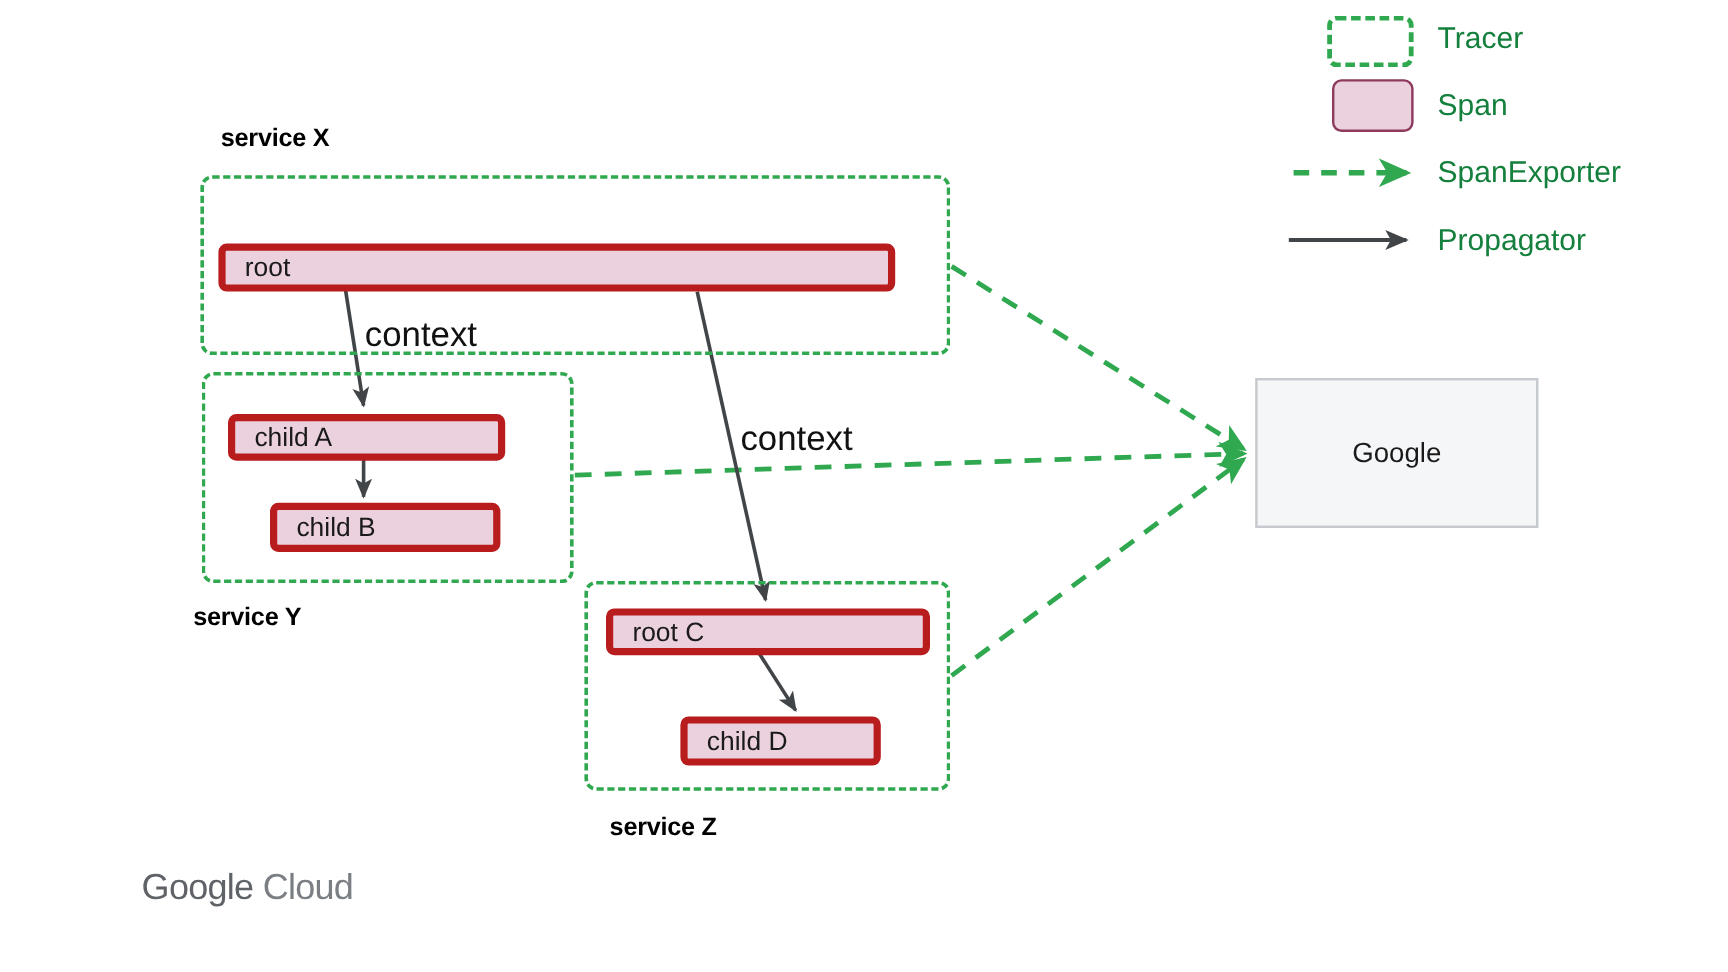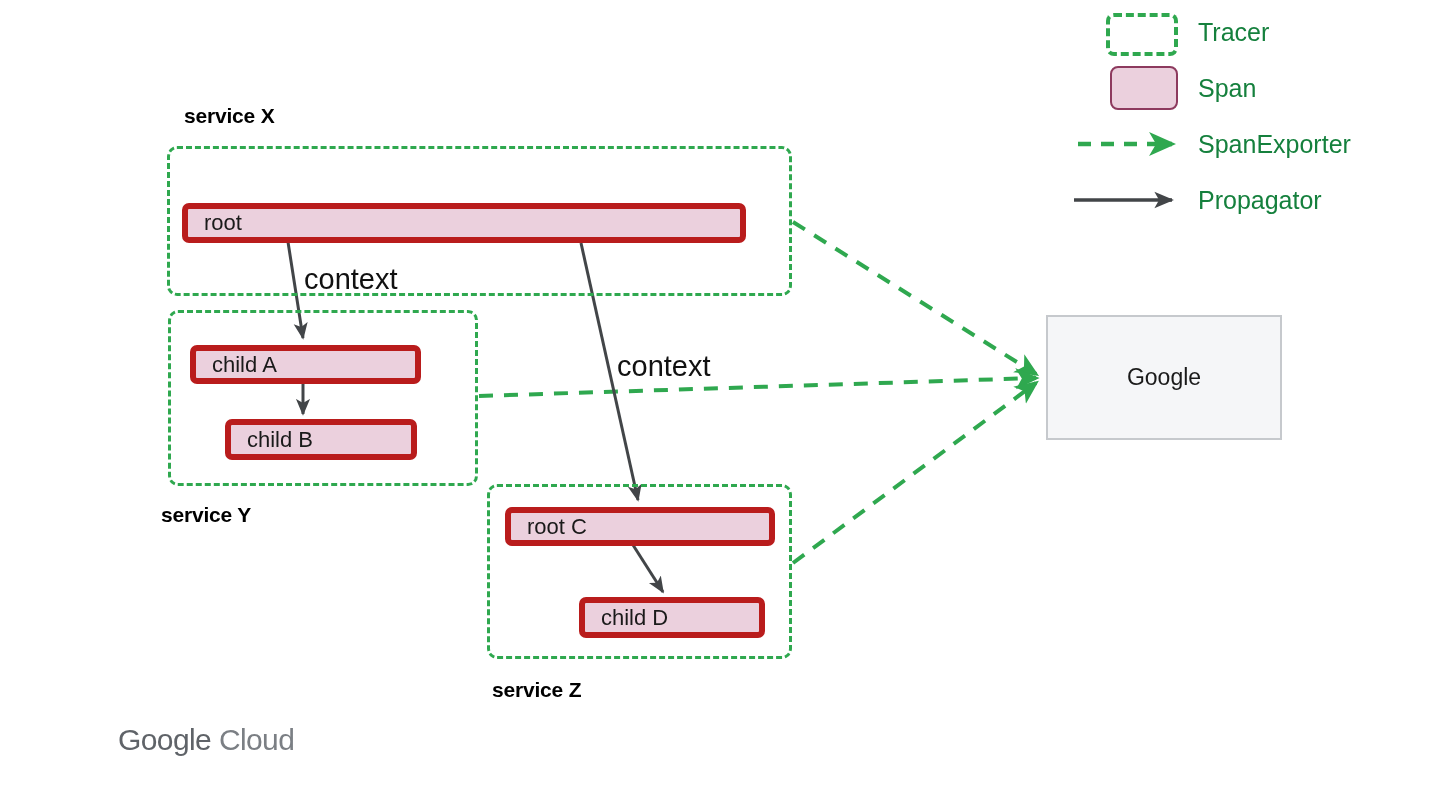--- a/index.html
+++ b/index.html
@@ -177,22 +177,22 @@
 <div class="tracer-box" style="left:167px; top:146px; width:625px; height:150px;"></div>
 <div class="span-box" style="left:182px; top:203px; width:564px; height:40px;">root</div>
 
 <div class="tracer-box" style="left:168px; top:310px; width:310px; height:176px;"></div>
 <div class="span-box" style="left:190px; top:345px; width:231px; height:39px;">child A</div>
 <div class="span-box" style="left:225px; top:419px; width:192px; height:41px;">child B</div>
 <div class="service-label" style="left:161px; top:503px;">service Y</div>
 
 <div class="tracer-box" style="left:487px; top:484px; width:305px; height:175px;"></div>
 <div class="span-box" style="left:505px; top:507px; width:270px; height:39px;">root C</div>
-<div class="span-box" style="left:579px; top:597px; width:186px; height:41px;">child D</div>
-<div class="service-label" style="left:492px; top:678px;">service Z</div>
+<div class="span-box" style="left:567px; top:597px; width:167px; height:41px;">child D</div>
+<div class="service-label" style="left:508px; top:678px;">service Z</div>
 
 <div class="edge-label" style="left:304px; top:263px;">context</div>
 <div class="edge-label" style="left:617px; top:350px;">context</div>
 
 <div class="backend-box" style="left:1046px; top:315px; width:236px; height:125px;">Google</div>
 
 <div class="legend">
 
   <div class="legend-row" style="top:4px;">
     <div class="legend-swatch">

